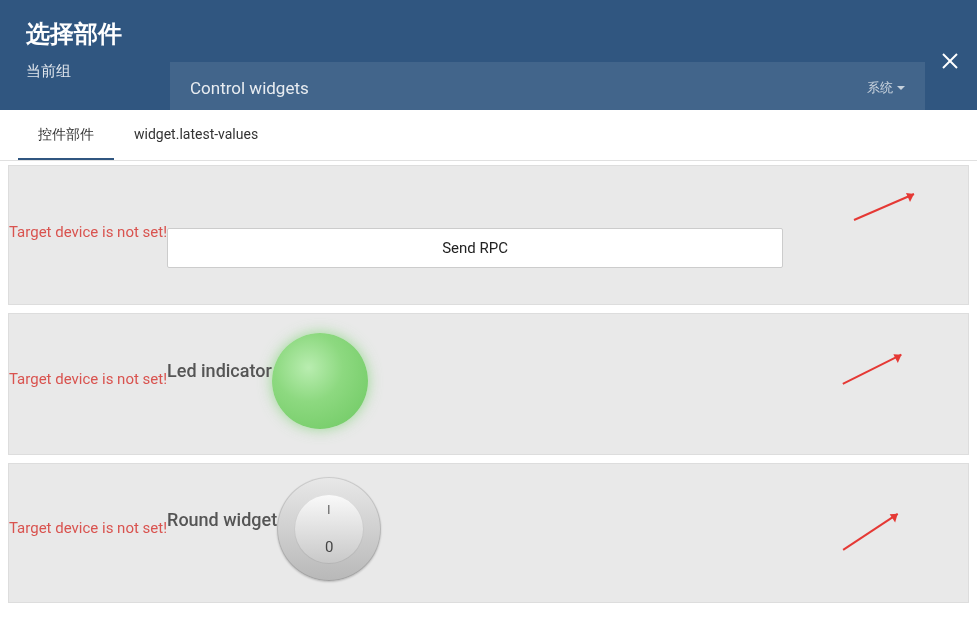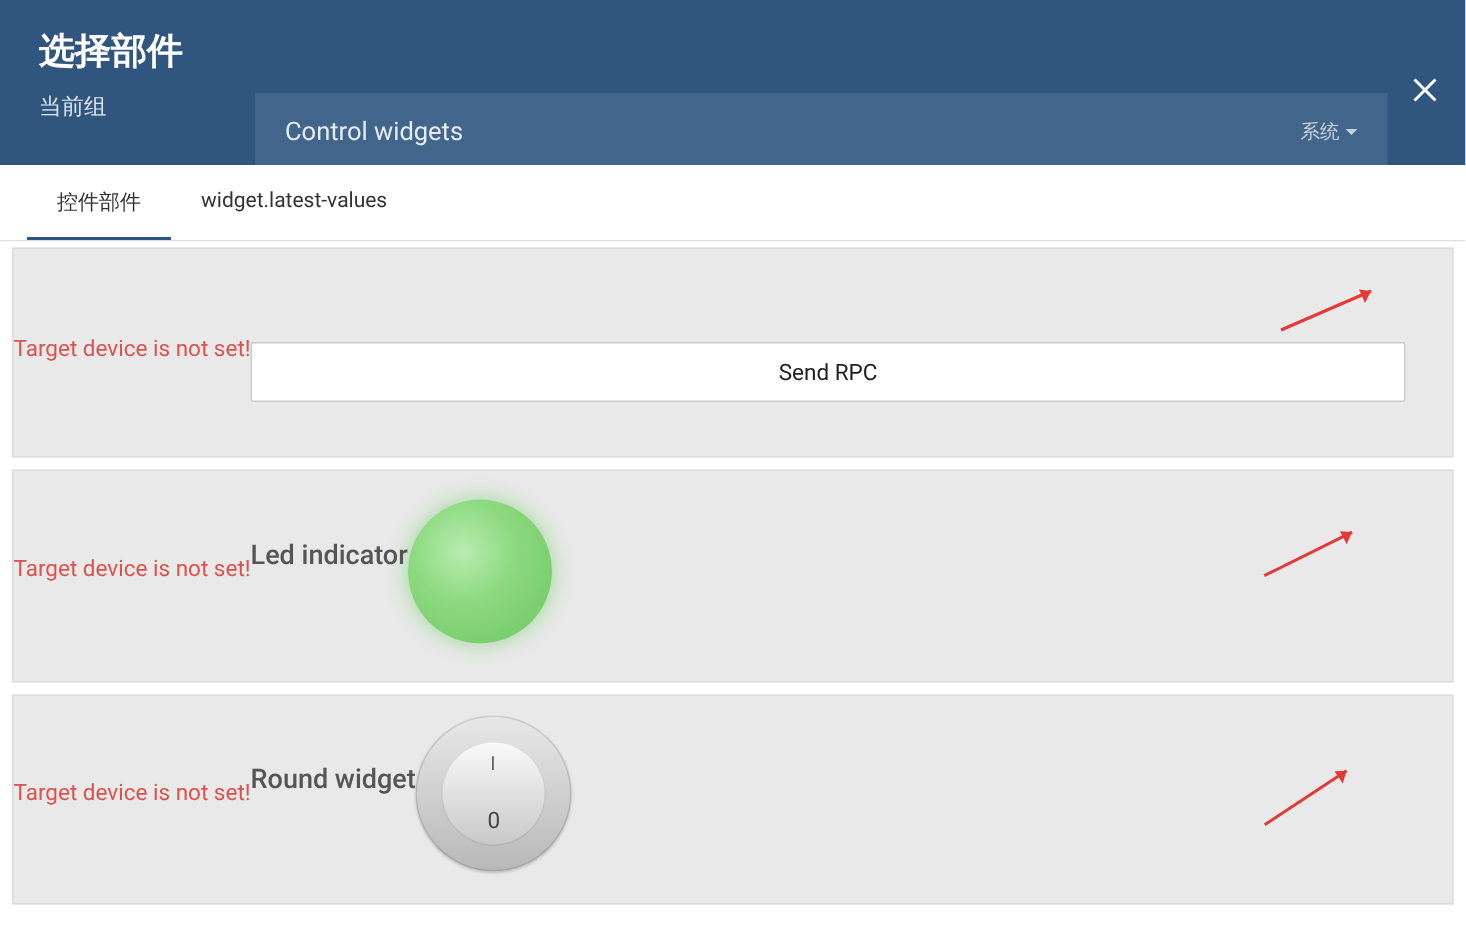--- a/index.html
+++ b/index.html
@@ -116,21 +116,21 @@
       color: #555;
       font-weight: 500;
       position: relative;
       z-index: 1;
       margin-top: -24px;
     }
     .rpc-button {
       background: #fff;
       border: 1px solid #ccc;
       border-radius: 2px;
-      width: 770px;
+      width: 616px;
       padding: 10px 0;
       font-size: 15px;
       color: #222;
       text-align: center;
       margin-top: 26px;
       cursor: pointer;
     }
     .card-1 { min-height: 140px; }
     .card-2 { min-height: 142px; padding-top: 6px; }
     .card-3 { min-height: 140px; padding-top: 6px; }

